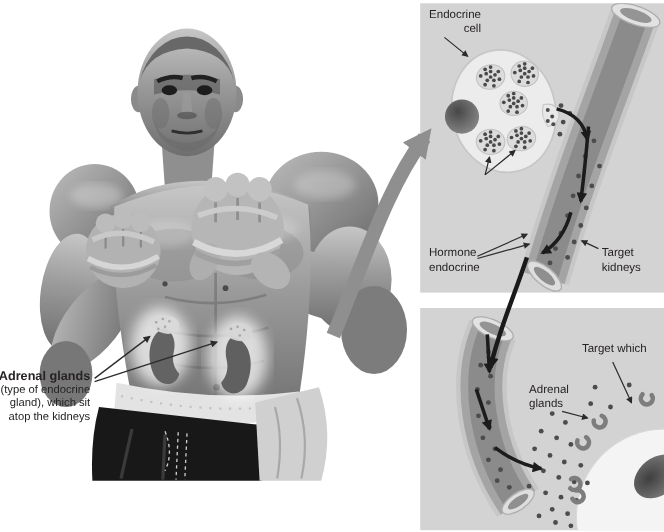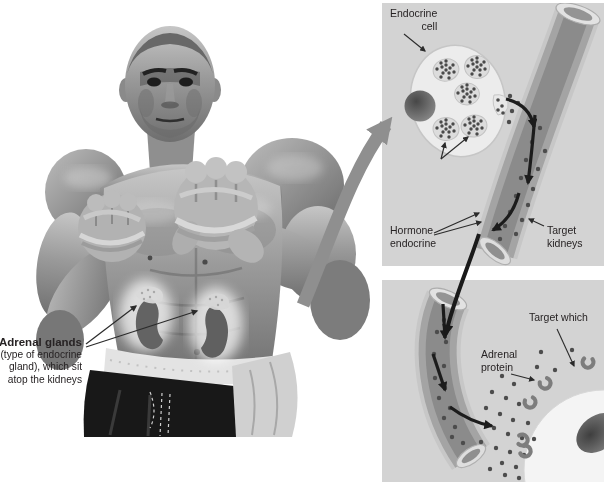--- a/index.html
+++ b/index.html
@@ -460,21 +460,21 @@
     <div>Target</div>
     <div>kidneys</div>
   </div>
 
   <div class="lbl" style="left:529px; top:311px;">
     <div>Target which</div>
   </div>
 
   <div class="lbl" style="left:481px; top:348px;">
     <div>Adrenal</div>
-    <div>protein</div>
+    <div>glands</div>
   </div>
 
   <svg class="overlay" viewBox="0 0 604 484">
     <defs>
       <marker id="obig" viewBox="0 0 10 10" refX="6" refY="5" markerWidth="2" markerHeight="2.4" orient="auto">
         <path d="M0,0 L10,5 L0,10 Z" fill="#8f8f8f"></path>
       </marker>
       <marker id="oblk" viewBox="0 0 10 10" refX="8" refY="5" markerWidth="3" markerHeight="2.8" orient="auto">
         <path d="M0,0 L10,5 L0,10 Z" fill="#1a1a1a"></path>
       </marker>

